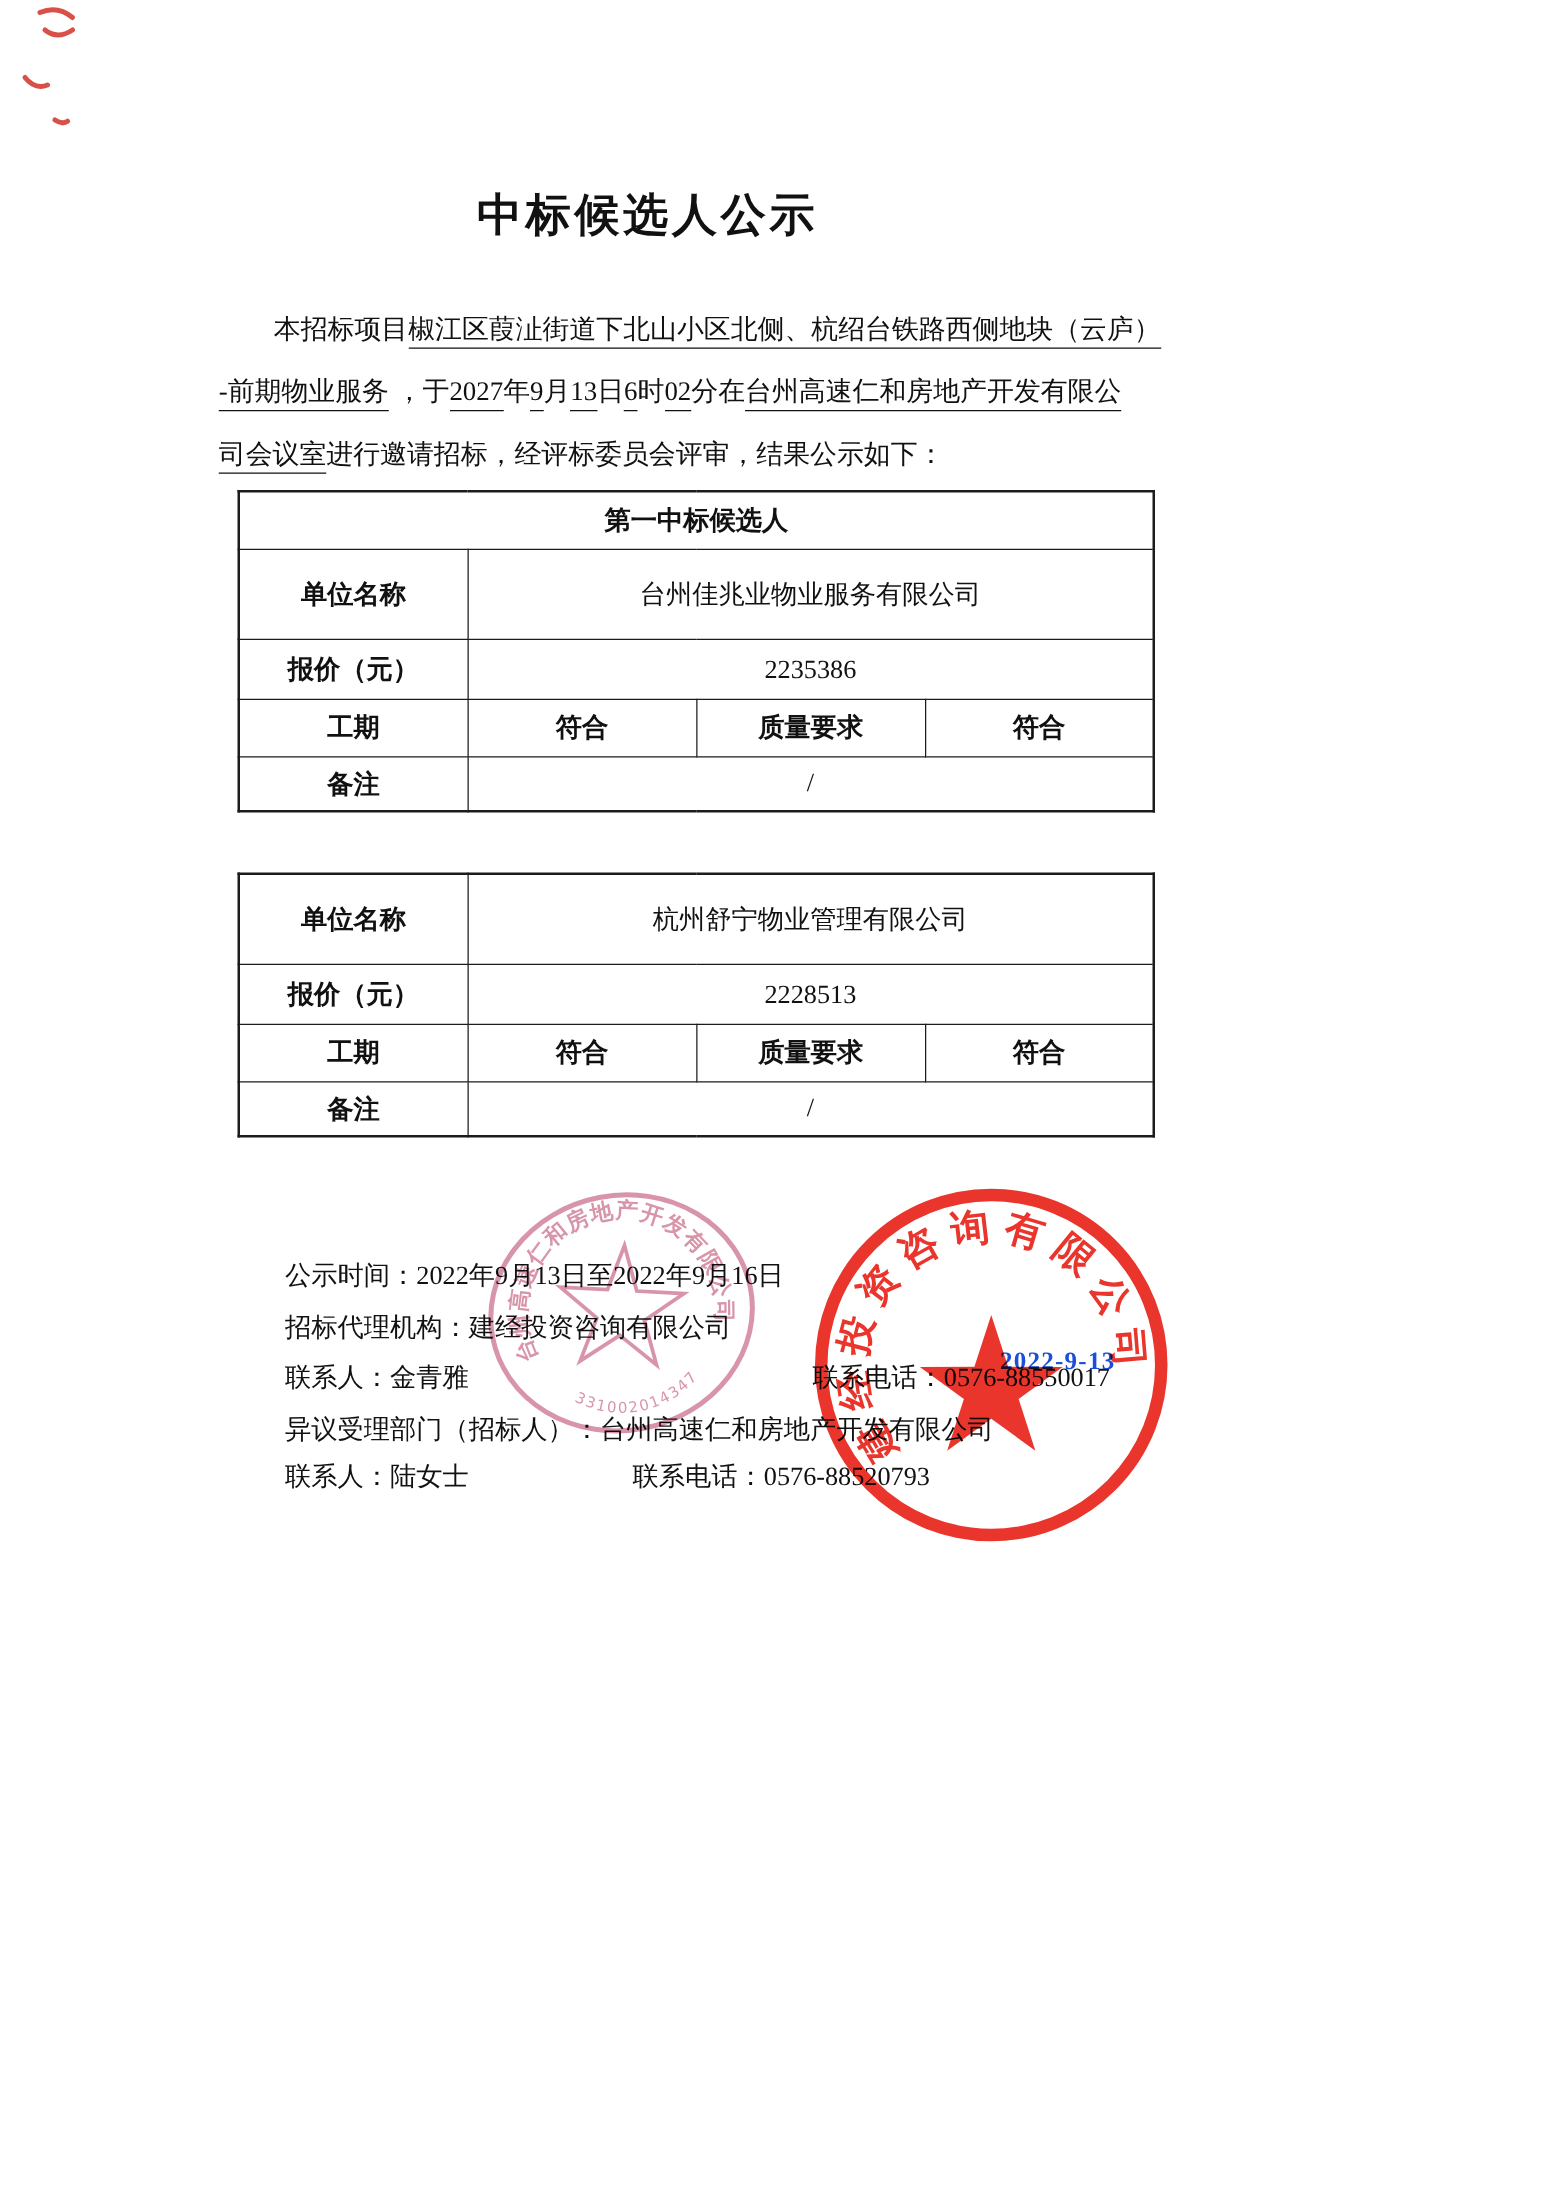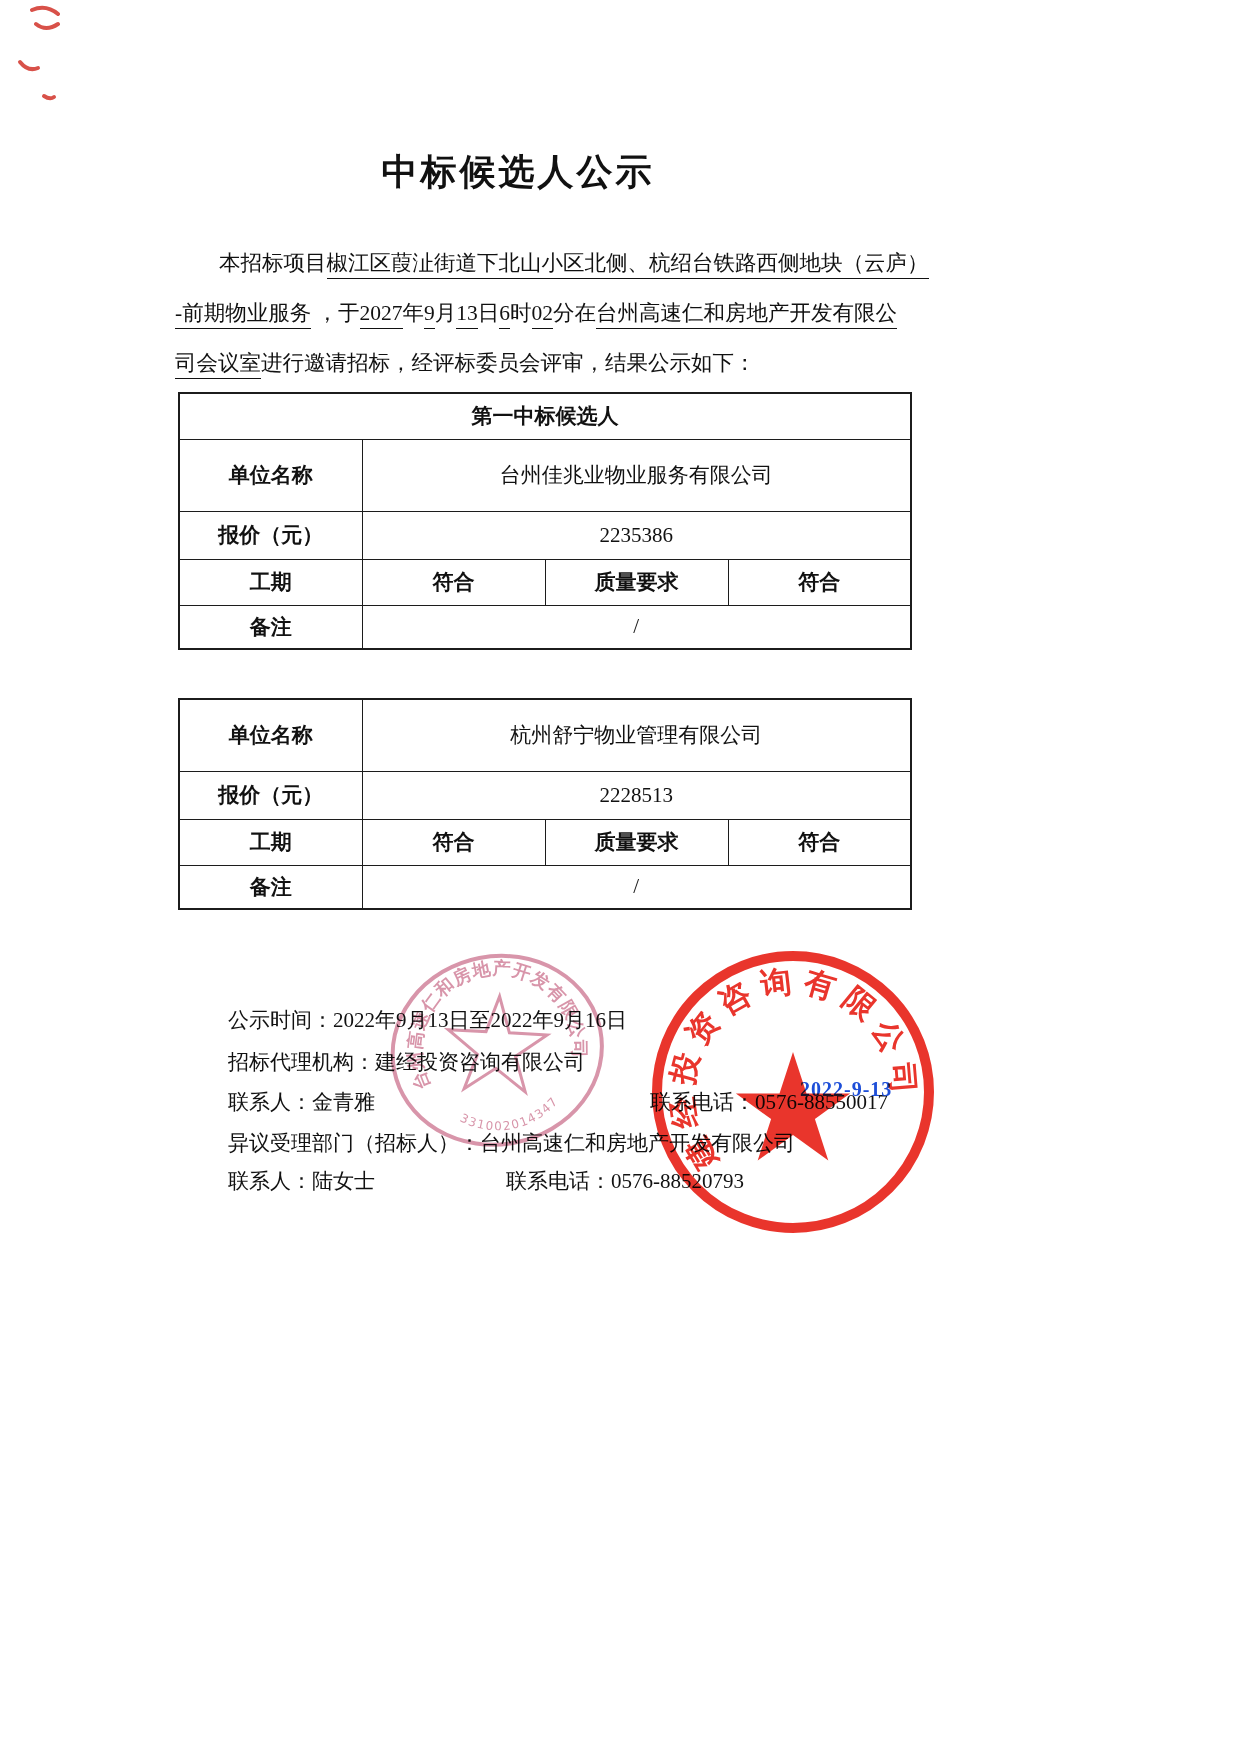--- a/index.html
+++ b/index.html
@@ -23,21 +23,21 @@
   table.bid{
     position:absolute;left:178px;width:734px;border-collapse:collapse;
     table-layout:fixed;background:transparent;
   }
   #table1{top:392px;}
   #table2{top:698px;}
   table.bid td{
     border:1.6px solid #1c1c1c;text-align:center;vertical-align:middle;
     font-size:21px;color:#111;padding:0;
   }
-  table.bid{border:2.5px solid #1c1c1c;}
+  table.bid{border:2.5px solid #1c1c1c;margin-left:12px;}
   tr.rh{height:46px;}
   tr.ru{height:72px;}
   tr.rp{height:48px;}
   tr.rd{height:46px;}
   tr.rb{height:44px;}
   .cell-bold{font-weight:bold;}
   
   .fline{position:absolute;left:228px;font-size:21px;font-weight:normal;color:#111;white-space:nowrap;}
   #f1{top:1006px;}
   #f2{top:1048px;}

